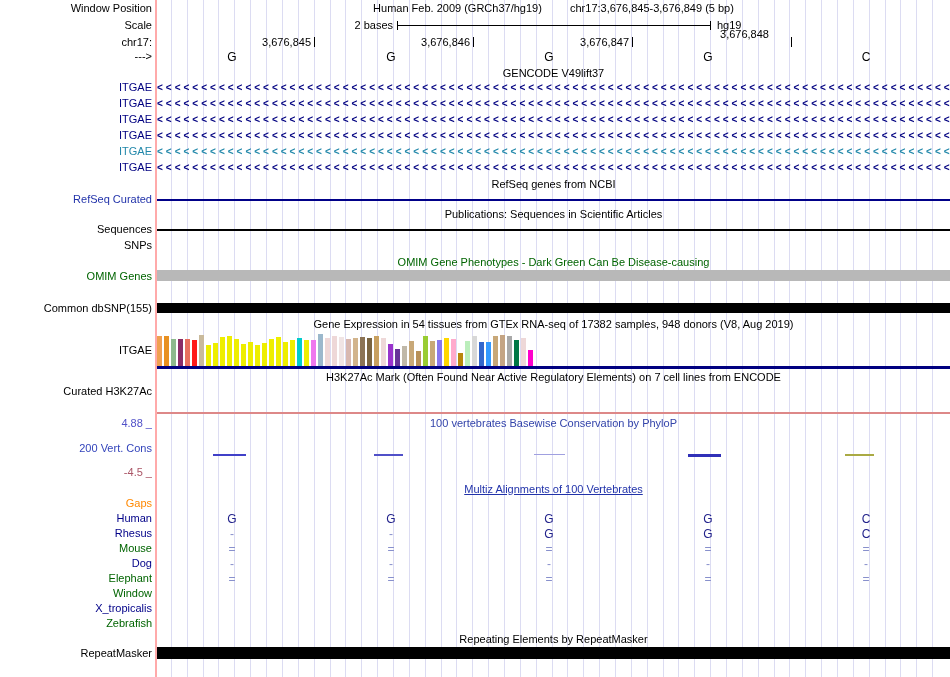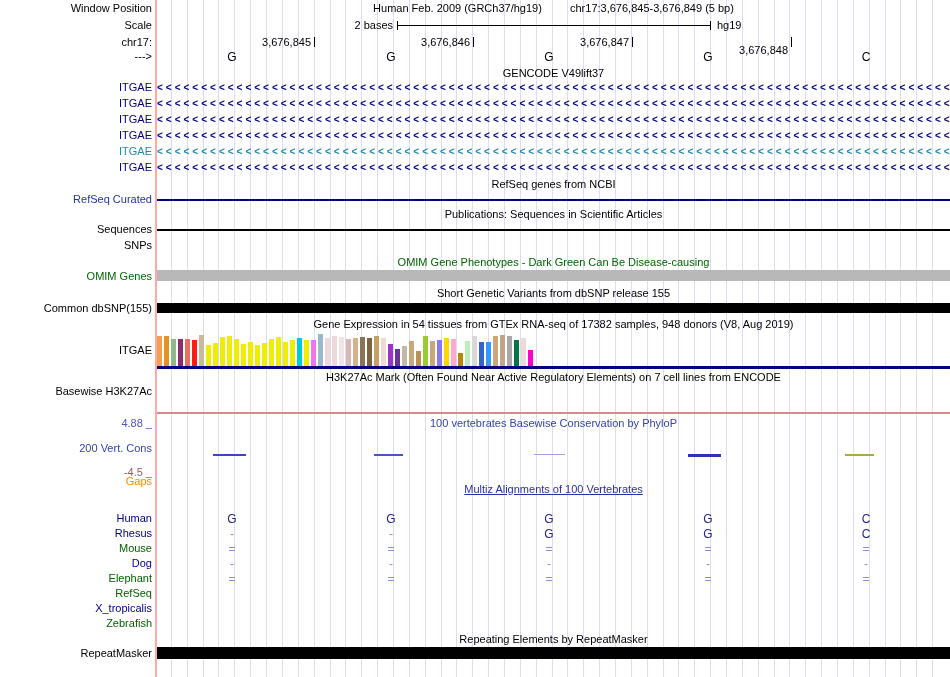--- a/index.html
+++ b/index.html
@@ -92,21 +92,21 @@
   <div class="abs" style="left:717px;top:19px;">hg19</div>
 
   <div class="lbl" style="top:36px;">chr17:</div>
   <div id="ruler">
       <div class="coordlbl" style="top: 36px; left: 224px; width: 87px;">3,676,845</div>
       <div class="tick" style="left: 314px; top: 37px; height: 10px;"></div>
       <div class="coordlbl" style="top: 36px; left: 383px; width: 87px;">3,676,846</div>
       <div class="tick" style="left: 473px; top: 37px; height: 10px;"></div>
       <div class="coordlbl" style="top: 36px; left: 542px; width: 87px;">3,676,847</div>
       <div class="tick" style="left: 632px; top: 37px; height: 10px;"></div>
-      <div class="coordlbl" style="top: 44px; left: 701px; width: 87px;">3,676,848</div>
+      <div class="coordlbl" style="top: 28px; left: 701px; width: 87px; text-align: center;">3,676,848</div>
       <div class="tick" style="left: 791px; top: 37px; height: 10px;"></div>
     </div>
 
   <div class="lbl" style="top:50px;">---&gt;</div>
   <div id="baserow">
       <div class="baseletter" style="left: 224px; top: 50px;">G</div>
       <div class="baseletter" style="left: 383px; top: 50px;">G</div>
       <div class="baseletter" style="left: 541px; top: 50px;">G</div>
       <div class="baseletter" style="left: 700px; top: 50px;">G</div>
       <div class="baseletter" style="left: 858px; top: 50px;">C</div>
@@ -134,21 +134,20 @@
 
   <div class="ttl" style="top:208px;">Publications: Sequences in Scientific Articles</div>
   <div class="lbl" style="top:223px;">Sequences</div>
   <div class="hline" style="top:229px;height:2px;background:#000;"></div>
   <div class="lbl" style="top:239px;">SNPs</div>
 
   <div class="ttl" style="top:256px;color:#006400;">OMIM Gene Phenotypes - Dark Green Can Be Disease-causing</div>
   <div class="lbl" style="top:270px;color:#006400;">OMIM Genes</div>
   <div class="hline" style="top:270px;height:11px;background:#b8b8b8;"></div>
 
-  <div class="ttl" style="top:287px;">Short Genetic Variants from dbSNP release 155</div>
   <div class="lbl" style="top:302px;">Common dbSNP(155)</div>
   <div class="hline" style="top:303px;height:10px;background:#000;"></div>
 
   <div class="ttl" style="top:318px;">Gene Expression in 54 tissues from GTEx RNA-seq of 17382 samples, 948 donors (V8, Aug 2019)</div>
   <div class="lbl" style="top:344px;">ITGAE</div>
   <div id="gtexbars">
       <div class="gtexbar" style="left: 157px; top: 336px; width: 5px; height: 30px; background: rgb(240, 160, 80);"></div>
       <div class="gtexbar" style="left: 164px; top: 336px; width: 5px; height: 30px; background: rgb(232, 144, 32);"></div>
       <div class="gtexbar" style="left: 171px; top: 339px; width: 5px; height: 27px; background: rgb(141, 185, 141);"></div>
       <div class="gtexbar" style="left: 178px; top: 339px; width: 5px; height: 27px; background: rgb(138, 45, 104);"></div>
@@ -199,38 +198,38 @@
       <div class="gtexbar" style="left: 493px; top: 336px; width: 5px; height: 30px; background: rgb(200, 168, 120);"></div>
       <div class="gtexbar" style="left: 500px; top: 335px; width: 5px; height: 31px; background: rgb(196, 164, 132);"></div>
       <div class="gtexbar" style="left: 507px; top: 336px; width: 5px; height: 30px; background: rgb(168, 168, 168);"></div>
       <div class="gtexbar" style="left: 514px; top: 340px; width: 5px; height: 26px; background: rgb(0, 119, 68);"></div>
       <div class="gtexbar" style="left: 521px; top: 338px; width: 5px; height: 28px; background: rgb(238, 216, 216);"></div>
       <div class="gtexbar" style="left: 528px; top: 350px; width: 5px; height: 16px; background: rgb(255, 0, 204);"></div>
     </div>
   <div class="hline" style="top:366px;height:3px;background:#000080;"></div>
 
   <div class="ttl" style="top:371px;">H3K27Ac Mark (Often Found Near Active Regulatory Elements) on 7 cell lines from ENCODE</div>
-  <div class="lbl" style="top:385px;">Basewise H3K27Ac</div>
+  <div class="lbl" style="top:385px;">Curated H3K27Ac</div>
   <div class="hline" style="top:412px;height:2px;background:#dd8888;"></div>
 
   <div class="lbl" style="top:417px;color:#5050c8;">4.88 _</div>
   <div class="ttl" style="top:417px;color:#3344aa;">100 vertebrates Basewise Conservation by PhyloP</div>
   <div class="lbl" style="top:442px;color:#3344bb;">200 Vert. Cons</div>
   <div class="lbl" style="top:466px;color:#aa5566;">-4.5 _</div>
   <div id="consmarks">
       <div class="consmark" style="left: 213px; top: 454px; width: 33px; height: 2px; background: rgb(64, 64, 200);"></div>
       <div class="consmark" style="left: 374px; top: 454px; width: 29px; height: 2px; background: rgb(80, 80, 200);"></div>
       <div class="consmark" style="left: 534px; top: 454px; width: 31px; height: 1px; background: rgb(160, 160, 224);"></div>
       <div class="consmark" style="left: 688px; top: 454px; width: 33px; height: 3px; background: rgb(48, 48, 184);"></div>
       <div class="consmark" style="left: 845px; top: 454px; width: 29px; height: 2px; background: rgb(170, 170, 68);"></div>
     </div>
 
   <div class="ttl" style="top:483px;color:#2233aa;text-decoration:underline;">Multiz Alignments of 100 Vertebrates</div>
   <div id="multiz">
-      <div class="lbl" style="top: 475px; color: rgb(255, 136, 0);">Gaps</div>
+      <div class="lbl" style="top: 497px; color: rgb(255, 136, 0);">Gaps</div>
       <div class="lbl" style="top: 512px; color: rgb(0, 0, 136);">Human</div>
       <div class="mzcell" style="left: 224px; top: 512px; color: rgb(34, 34, 139);">G</div>
       <div class="mzcell" style="left: 383px; top: 512px; color: rgb(34, 34, 139);">G</div>
       <div class="mzcell" style="left: 541px; top: 512px; color: rgb(34, 34, 139);">G</div>
       <div class="mzcell" style="left: 700px; top: 512px; color: rgb(34, 34, 139);">G</div>
       <div class="mzcell" style="left: 858px; top: 512px; color: rgb(34, 34, 139);">C</div>
       <div class="lbl" style="top: 527px; color: rgb(0, 0, 136);">Rhesus</div>
       <div class="mzcell" style="left: 224px; top: 527px; color: rgb(136, 144, 204);">-</div>
       <div class="mzcell" style="left: 383px; top: 527px; color: rgb(136, 144, 204);">-</div>
       <div class="mzcell" style="left: 541px; top: 527px; color: rgb(34, 34, 139);">G</div>
@@ -247,21 +246,21 @@
       <div class="mzcell" style="left: 383px; top: 557px; color: rgb(136, 144, 204);">-</div>
       <div class="mzcell" style="left: 541px; top: 557px; color: rgb(136, 144, 204);">-</div>
       <div class="mzcell" style="left: 700px; top: 557px; color: rgb(136, 144, 204);">-</div>
       <div class="mzcell" style="left: 858px; top: 557px; color: rgb(136, 144, 204);">-</div>
       <div class="lbl" style="top: 572px; color: rgb(0, 100, 0);">Elephant</div>
       <div class="mzcell" style="left: 224px; top: 572px; color: rgb(136, 144, 204);">=</div>
       <div class="mzcell" style="left: 383px; top: 572px; color: rgb(136, 144, 204);">=</div>
       <div class="mzcell" style="left: 541px; top: 572px; color: rgb(136, 144, 204);">=</div>
       <div class="mzcell" style="left: 700px; top: 572px; color: rgb(136, 144, 204);">=</div>
       <div class="mzcell" style="left: 858px; top: 572px; color: rgb(136, 144, 204);">=</div>
-      <div class="lbl" style="top: 587px; color: rgb(0, 100, 0);">RefSeq</div>
+      <div class="lbl" style="top: 587px; color: rgb(0, 100, 0);">Window</div>
       <div class="lbl" style="top: 602px; color: rgb(0, 0, 136);">X_tropicalis</div>
       <div class="lbl" style="top: 617px; color: rgb(0, 100, 0);">Zebrafish</div>
     </div>
 
   <div class="ttl" style="top:633px;">Repeating Elements by RepeatMasker</div>
   <div class="lbl" style="top:647px;">RepeatMasker</div>
   <div class="hline" style="top:647px;height:12px;background:#000;"></div>
 
 </div>
 

